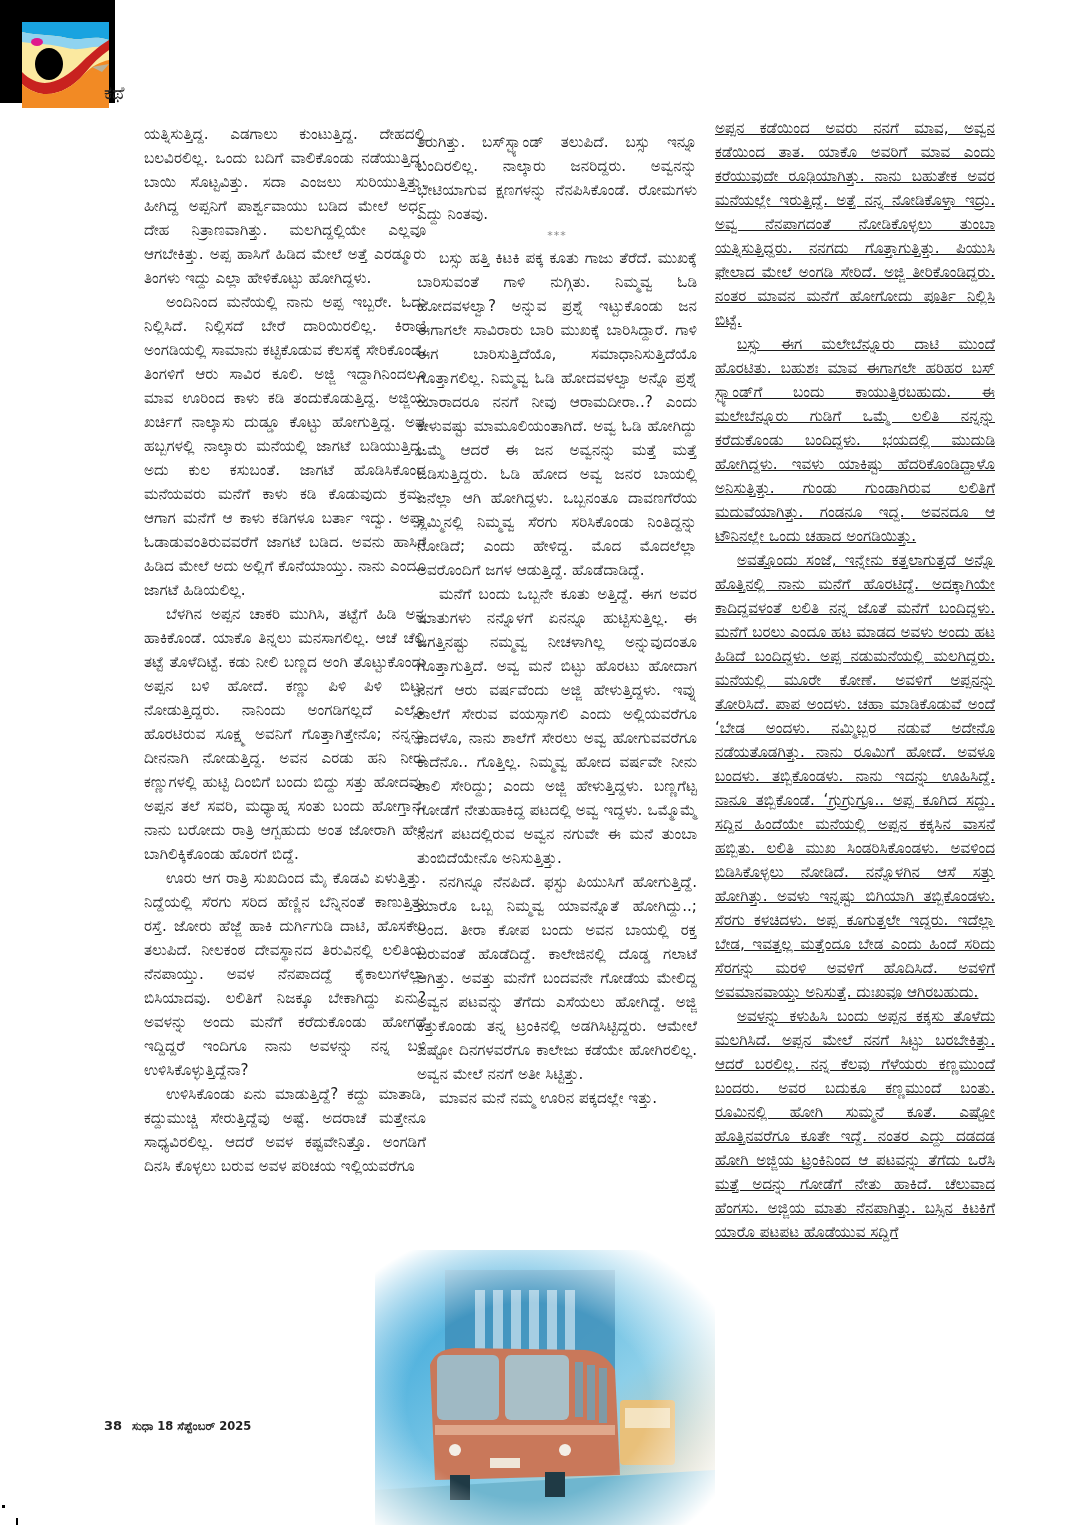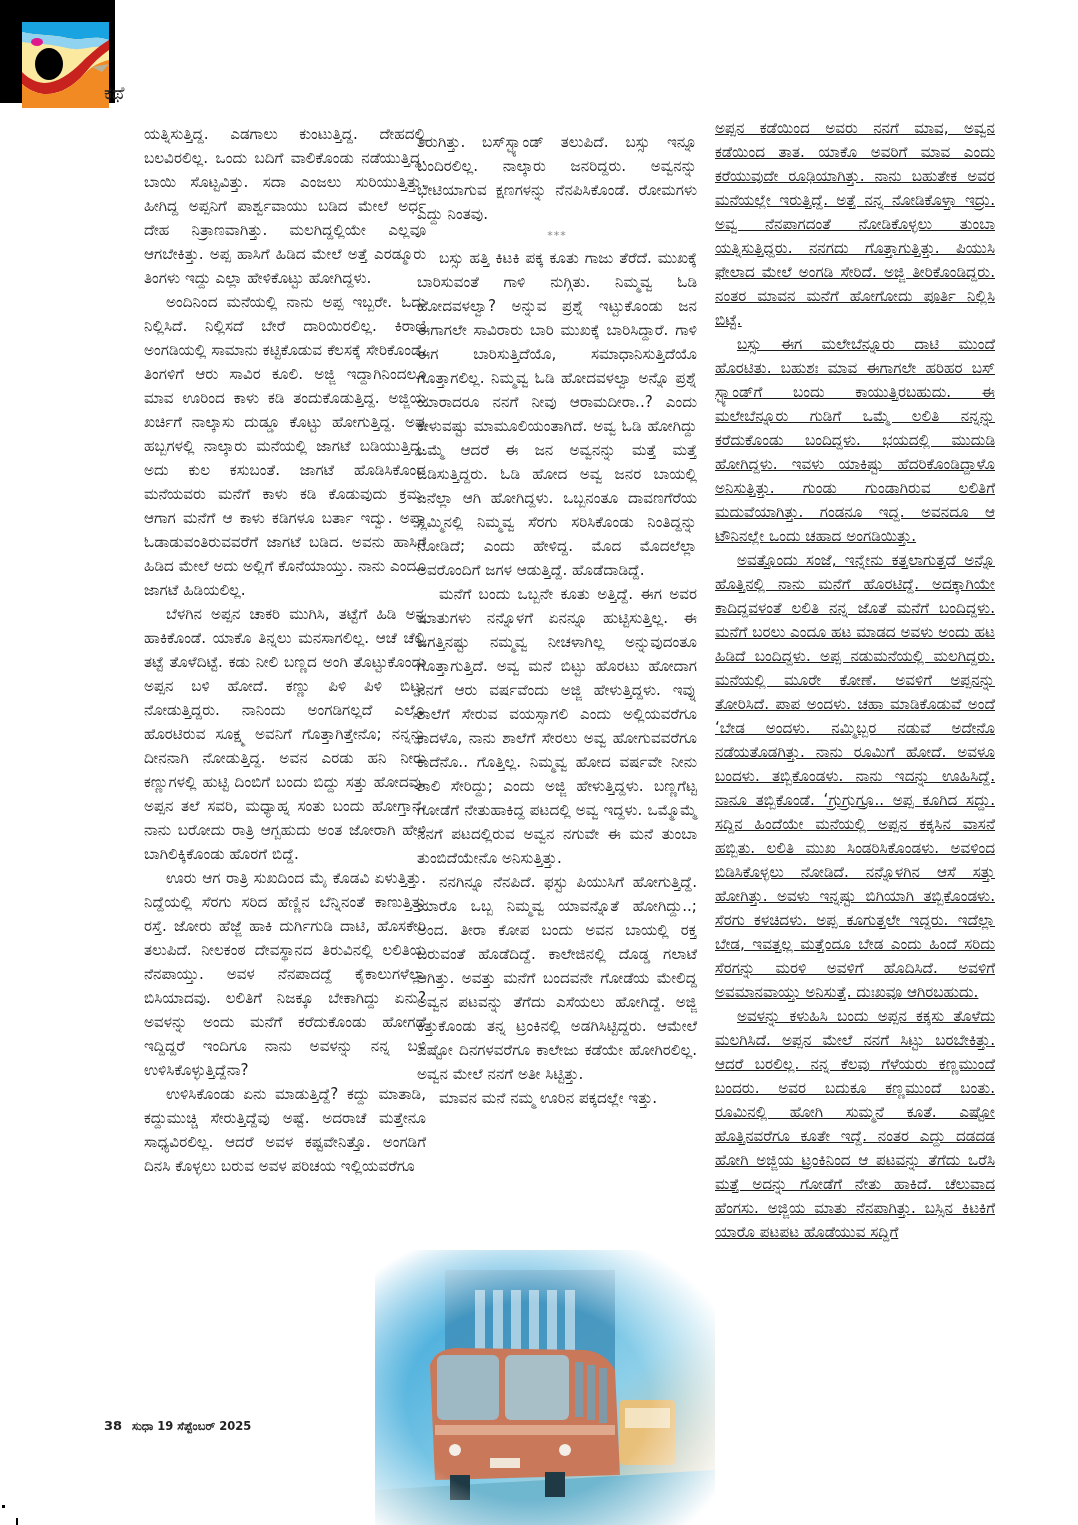--- a/index.html
+++ b/index.html
@@ -114,17 +114,17 @@
     <circle cx="190" cy="200" r="6" fill="#f3efe8"></circle>
     <rect x="115" y="208" width="30" height="10" fill="#efe6d8"></rect>
     <rect x="75" y="225" width="20" height="25" fill="#1f3a45"></rect>
     <rect x="170" y="222" width="20" height="25" fill="#1f3a45"></rect>
     <rect width="340" height="275" fill="url(#fade)"></rect>
   </svg>
 </div>
 
 <div class="footer">
   <span class="pno">38</span>
-  <span>ಸುಧಾ 19 ಸೆಪ್ಟೆಂಬರ್ 2025</span>
+  <span>ಸುಧಾ 18 ಸೆಪ್ಟೆಂಬರ್ 2025</span>
 </div>
 
 <div class="crop-mark" style="left:2px;top:1505px;width:3px;height:3px;"></div>
 <div class="crop-mark" style="left:16px;top:1518px;width:2px;height:7px;"></div>
 
 </body></html>

